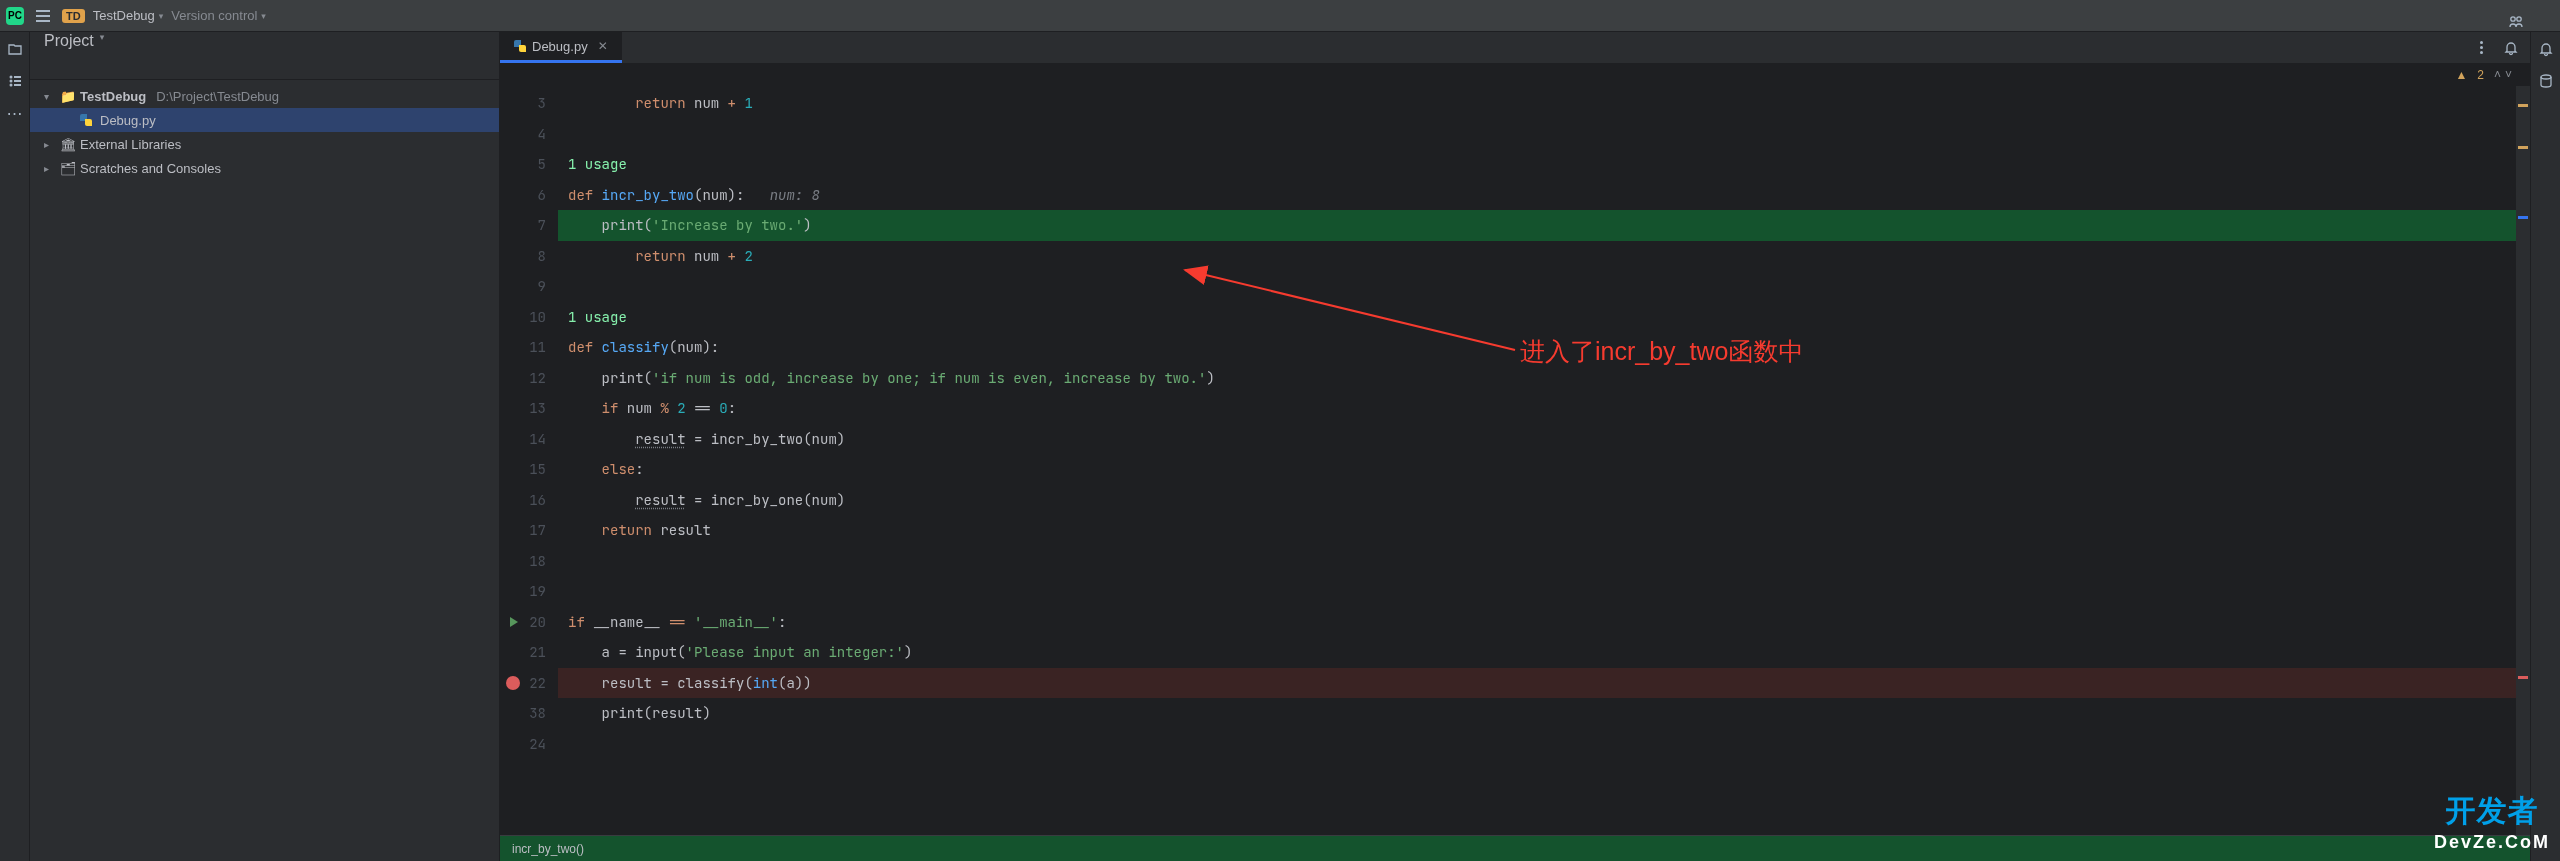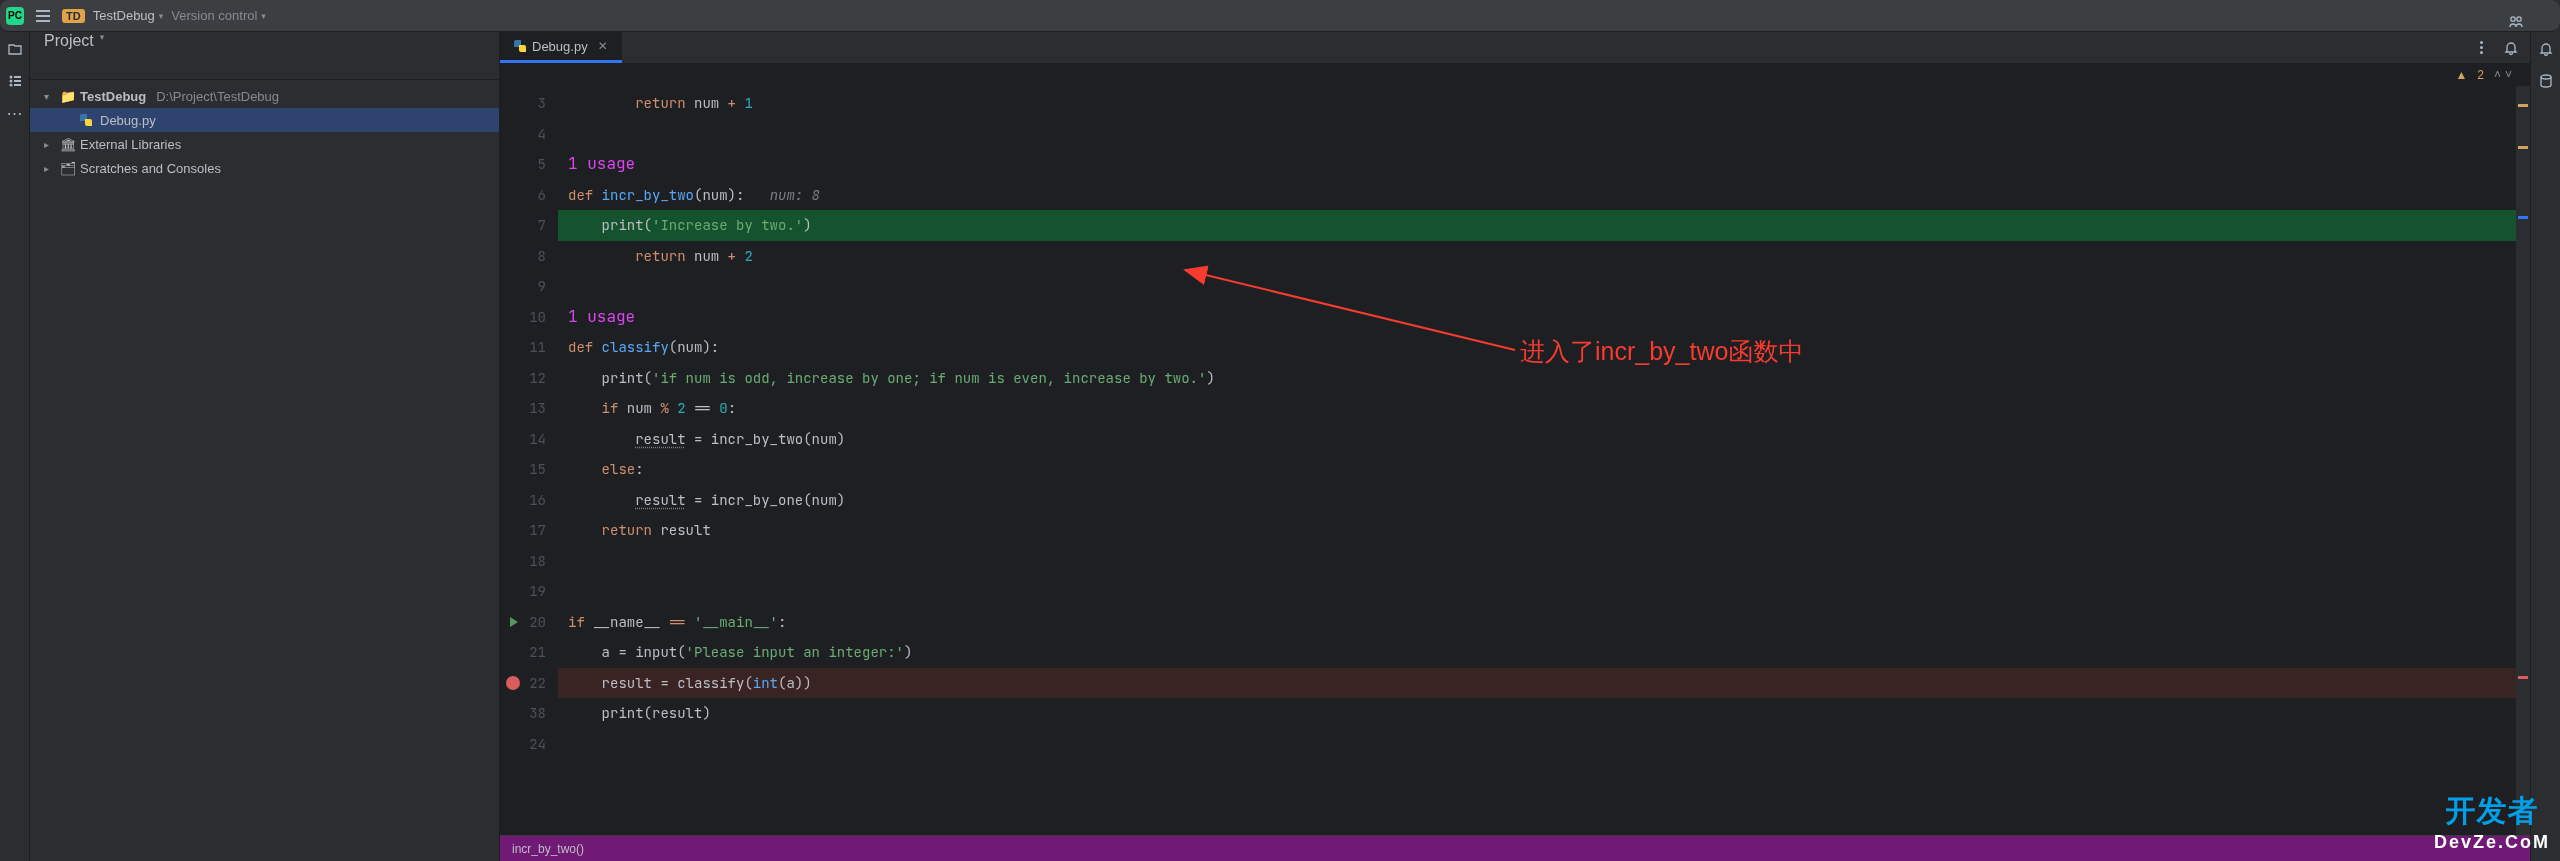--- a/index.html
+++ b/index.html
@@ -14,21 +14,20 @@
 }
 
 
 .top-toolbar {
   height: 32px;
   background: #3c3f41;
   display: flex;
   align-items: center;
   padding: 0 6px;
   border-bottom: 1px solid #1e1f22;
-  border-radius: 9px;
 }
 .top-toolbar .left, .top-toolbar .right { display: flex; align-items: center; gap: 8px; }
 .top-toolbar .right { margin-left: auto; flex-direction: column; }
 
 .logo-icon { width: 18px; height: 18px; border-radius: 4px; background: #21d789; display: flex; align-items: center; justify-content: center; }
 .logo-icon span { font-size: 10px; font-weight: bold; color: #000; }
 
 .hb { display: flex; flex-direction: column; gap: 3px; cursor: pointer; padding: 4px; }
 .hb div { width: 14px; height: 2px; background: #a9b7c6; }
 
@@ -79,34 +78,34 @@
 
 .code-body { display: flex; flex: 1; position: relative; font-family: "JetBrains Mono","Consolas",monospace; font-size: 14px; }
 .gutter { width: 58px; background:#1e1f22; text-align:right; color:#4b5059; padding-top:2px; user-select:none; position:relative;}
 .gutter .ln { height:30.5px; line-height:30.5px; padding-right:12px; }
 .gmark { position:absolute; left:6px; width:14px; height:14px; }
 .gmark.bp { background:#db5c5c; border-radius:50%; }
 .gmark.run svg { fill:#57965c; }
 .codelines { flex:1; position:relative; padding-top:2px; }
 .cl { height:30.5px; line-height:30.5px; white-space:pre; padding-left:10px; position:relative; }
 .cl.hl { background:#14532d; }
-.cl.usage { color:#d946ef; font-size:16px; }
+.cl.usage { color:#86efac; font-size:14px; }
 
 .kw { color:#cf8e6d; }
 .fn { color:#56a8f5; }
 .num { color:#2aacb8; }
 .str { color:#6aab73; }
 .par { color:#bcbec4; }
 .cm { color:#7a7e85; font-style:italic; }
 .und { text-decoration: underline dotted #7a7e85; text-underline-offset:3px; }
 
 .vbar { position:absolute; right:0; top:0; width:14px; height:100%; background:#2b2d30; }
 .vbar .mk { position:absolute; left:2px; width:10px; height:3px; }
 
-.status-bar { height:26px; background:#701a75; border-top:1px solid #393b40; display:flex; align-items:center; padding:0 12px; font-size:12px; }
+.status-bar { height:26px; background:#14532d; border-top:1px solid #393b40; display:flex; align-items:center; padding:0 12px; font-size:12px; }
 
 
 .right-strip { width:30px; background:#2b2d30; border-left:1px solid #1e1f22; display:flex; flex-direction:column; align-items:center; padding-top:8px; gap:14px; }
 
 
 .anno-text { position:absolute; color:#f63b2f; font-size:25px; font-family:Arial,sans-serif; }
 .anno-arrow { position:absolute; pointer-events:none; }
 
 
 .devze { position:absolute; right:10px; bottom:8px; text-align:center; font-family:Arial; }

